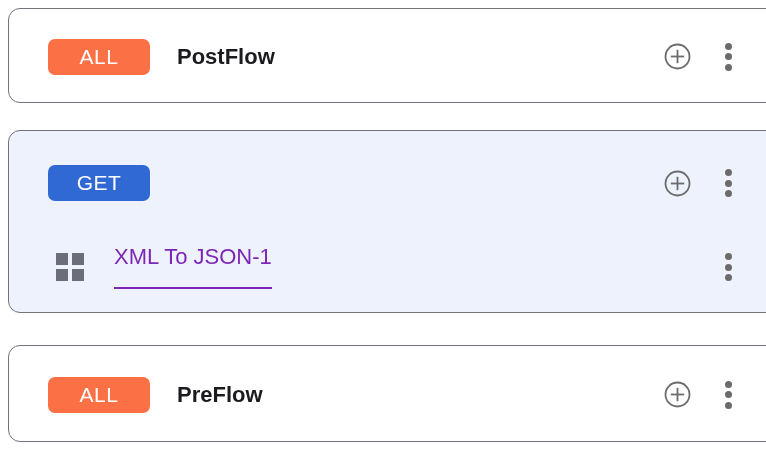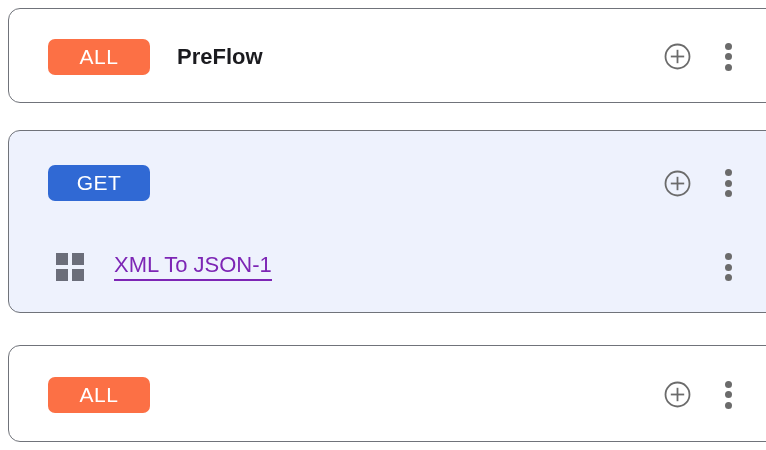--- a/index.html
+++ b/index.html
@@ -120,111 +120,112 @@
   .grid-icon i {
     display: block;
     background: #6b6e7a;
   }
   .policy-link {
     margin-left: 30px;
     font-size: 22px;
     color: #7d26b5;
     text-decoration: none;
     border-bottom: 2.5px solid #7d26b5;
-    padding-bottom: 3px;
+    padding-bottom: 18px;
     line-height: 1.05;
     white-space: nowrap;
     cursor: pointer;
   }
   .policy-actions {
     position: absolute;
     right: 58px;
     top: 0;
     height: 100%;
     display: flex;
     align-items: center;
   }
 </style>
 </head>
 <body>
 
 <div class="canvas">
 
   <div class="flow-card" style="top:8px; height:95px;">
     <div class="flow-row" style="height:95px;">
+      <div class="badge all">ALL</div>
+      <div class="flow-title">PostFlow</div>
+      <div class="actions">
+        <span class="add-icon">
+          <svg width="27" height="27" viewBox="0 0 27 27">
+            <circle cx="13.5" cy="13.5" r="12" fill="none" stroke="#6b6b6b" stroke-width="1.8"></circle>
+            <line x1="13.5" y1="6.8" x2="13.5" y2="20.2" stroke="#6b6b6b" stroke-width="1.8"></line>
+            <line x1="6.8" y1="13.5" x2="20.2" y2="13.5" stroke="#6b6b6b" stroke-width="1.8"></line>
+          </svg>
+        </span>
+        <span class="kebab">
+          <span></span>
+          <span></span>
+          <span></span>
+        </span>
+      </div>
+    </div>
+  </div>
+
+  <div class="flow-card selected" style="top:130px; height:183px;">
+
+    <div class="flow-row" style="height:104px;">
+      <div class="badge get">GET</div>
+      <div class="actions">
+        <span class="add-icon">
+          <svg width="27" height="27" viewBox="0 0 27 27">
+            <circle cx="13.5" cy="13.5" r="12" fill="none" stroke="#6b6b6b" stroke-width="1.8"></circle>
+            <line x1="13.5" y1="6.8" x2="13.5" y2="20.2" stroke="#6b6b6b" stroke-width="1.8"></line>
+            <line x1="6.8" y1="13.5" x2="20.2" y2="13.5" stroke="#6b6b6b" stroke-width="1.8"></line>
+          </svg>
+        </span>
+        <span class="kebab">
+          <span></span>
+          <span></span>
+          <span></span>
+        </span>
+      </div>
+    </div>
+
+    <div class="policy-row">
+      <span class="grid-icon">
+        <i></i>
+        <i></i>
+        <i></i>
+        <i></i>
+      </span>
+      <span class="policy-link">XML To JSON-1</span>
+      <div class="policy-actions">
+        <span class="kebab">
+          <span></span>
+          <span></span>
+          <span></span>
+        </span>
+      </div>
+    </div>
+  </div>
+
+  <div class="flow-card" style="top:345px; height:97px;">
+    <div class="flow-row" style="height:97px;">
       <div class="badge all">ALL</div>
       <div class="flow-title">PreFlow</div>
       <div class="actions">
         <span class="add-icon">
           <svg width="27" height="27" viewBox="0 0 27 27">
             <circle cx="13.5" cy="13.5" r="12" fill="none" stroke="#6b6b6b" stroke-width="1.8"></circle>
             <line x1="13.5" y1="6.8" x2="13.5" y2="20.2" stroke="#6b6b6b" stroke-width="1.8"></line>
             <line x1="6.8" y1="13.5" x2="20.2" y2="13.5" stroke="#6b6b6b" stroke-width="1.8"></line>
           </svg>
         </span>
         <span class="kebab">
           <span></span>
           <span></span>
           <span></span>
         </span>
       </div>
     </div>
   </div>
 
-  <div class="flow-card selected" style="top:130px; height:183px;">
-
-    <div class="flow-row" style="height:104px;">
-      <div class="badge get">GET</div>
-      <div class="actions">
-        <span class="add-icon">
-          <svg width="27" height="27" viewBox="0 0 27 27">
-            <circle cx="13.5" cy="13.5" r="12" fill="none" stroke="#6b6b6b" stroke-width="1.8"></circle>
-            <line x1="13.5" y1="6.8" x2="13.5" y2="20.2" stroke="#6b6b6b" stroke-width="1.8"></line>
-            <line x1="6.8" y1="13.5" x2="20.2" y2="13.5" stroke="#6b6b6b" stroke-width="1.8"></line>
-          </svg>
-        </span>
-        <span class="kebab">
-          <span></span>
-          <span></span>
-          <span></span>
-        </span>
-      </div>
-    </div>
-
-    <div class="policy-row">
-      <span class="grid-icon">
-        <i></i>
-        <i></i>
-        <i></i>
-        <i></i>
-      </span>
-      <span class="policy-link">XML To JSON-1</span>
-      <div class="policy-actions">
-        <span class="kebab">
-          <span></span>
-          <span></span>
-          <span></span>
-        </span>
-      </div>
-    </div>
-  </div>
-
-  <div class="flow-card" style="top:345px; height:97px;">
-    <div class="flow-row" style="height:97px;">
-      <div class="badge all">ALL</div>
-      <div class="actions">
-        <span class="add-icon">
-          <svg width="27" height="27" viewBox="0 0 27 27">
-            <circle cx="13.5" cy="13.5" r="12" fill="none" stroke="#6b6b6b" stroke-width="1.8"></circle>
-            <line x1="13.5" y1="6.8" x2="13.5" y2="20.2" stroke="#6b6b6b" stroke-width="1.8"></line>
-            <line x1="6.8" y1="13.5" x2="20.2" y2="13.5" stroke="#6b6b6b" stroke-width="1.8"></line>
-          </svg>
-        </span>
-        <span class="kebab">
-          <span></span>
-          <span></span>
-          <span></span>
-        </span>
-      </div>
-    </div>
-  </div>
-
 </div>
 
 </body></html>

